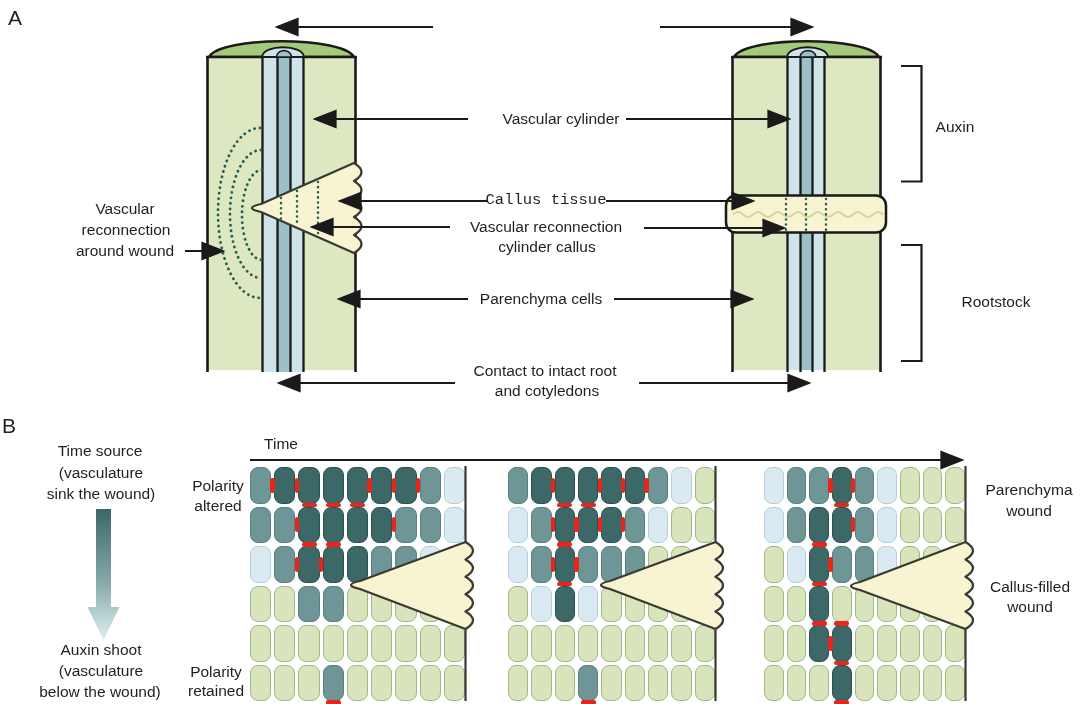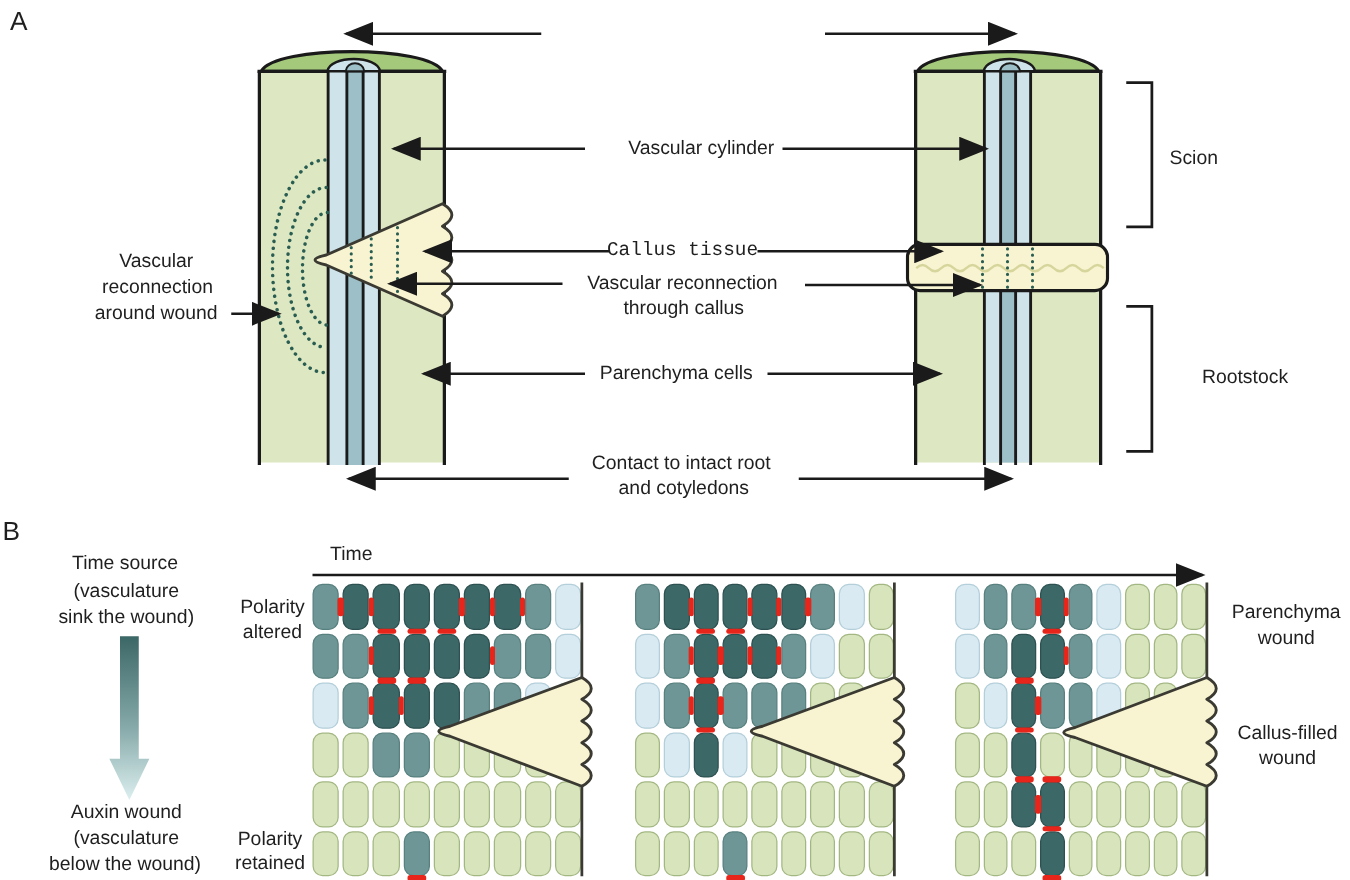--- a/index.html
+++ b/index.html
@@ -150,35 +150,35 @@
 
     <path d="M96,509 L111,509 L111,607 L119.5,607 L103.5,640 L87.5,607 L96,607 Z" fill="url(#auxg)"></path>
   </svg>
 
   <div class="panel-letter" style="left:8px;top:6px;">A</div>
   <div class="panel-letter" style="left:2px;top:414px;">B</div>
 
   <div class="lbl" style="left:546px;top:119px;margin-left:15px;">Vascular cylinder</div>
   <div class="lbl" style="left:546px;top:201px;font-family:Liberation Mono, monospace;">Callus tissue</div>
   <div class="lbl" style="left:546px;top:227px;">Vascular reconnection</div>
-  <div class="lbl" style="left:547px;top:247px;">through callus</div>
+  <div class="lbl" style="left:547px;top:247px;">cylinder callus</div>
   <div class="lbl" style="left:541px;top:299px;">Parenchyma cells</div>
   <div class="lbl" style="left:545px;top:371px;">Contact to intact root</div>
   <div class="lbl" style="left:547px;top:391px;">and cotyledons</div>
   <div class="lbl" style="left:125px;top:209px;">Vascular</div>
   <div class="lbl" style="left:126px;top:230px;">reconnection</div>
   <div class="lbl" style="left:125px;top:251px;">around wound</div>
-  <div class="lbl" style="left:955px;top:127px;">Scion</div>
+  <div class="lbl" style="left:955px;top:127px;">Auxin</div>
   <div class="lbl" style="left:974px;top:302px;padding-left:44px;">Rootstock</div>
 
   <div class="lbl" style="left:281px;top:444px;">Time</div>
   <div class="lbl" style="left:100px;top:451px;">Time source</div>
   <div class="lbl" style="left:101px;top:473px;">(vasculature</div>
   <div class="lbl" style="left:101px;top:494px;">sink the wound)</div>
-  <div class="lbl" style="left:101px;top:650px;">Auxin wound</div>
+  <div class="lbl" style="left:101px;top:650px;">Auxin shoot</div>
   <div class="lbl" style="left:101px;top:671px;">(vasculature</div>
   <div class="lbl" style="left:100px;top:692px;">below the wound)</div>
   <div class="lbl" style="left:218px;top:486px;">Polarity</div>
   <div class="lbl" style="left:218px;top:506px;">altered</div>
   <div class="lbl" style="left:216px;top:672px;">Polarity</div>
   <div class="lbl" style="left:216px;top:691px;">retained</div>
   <div class="lbl" style="left:1029px;top:490px;">Parenchyma</div>
   <div class="lbl" style="left:1029px;top:511px;">wound</div>
   <div class="lbl" style="left:1030px;top:587px;">Callus-filled</div>
   <div class="lbl" style="left:1030px;top:607px;">wound</div>

